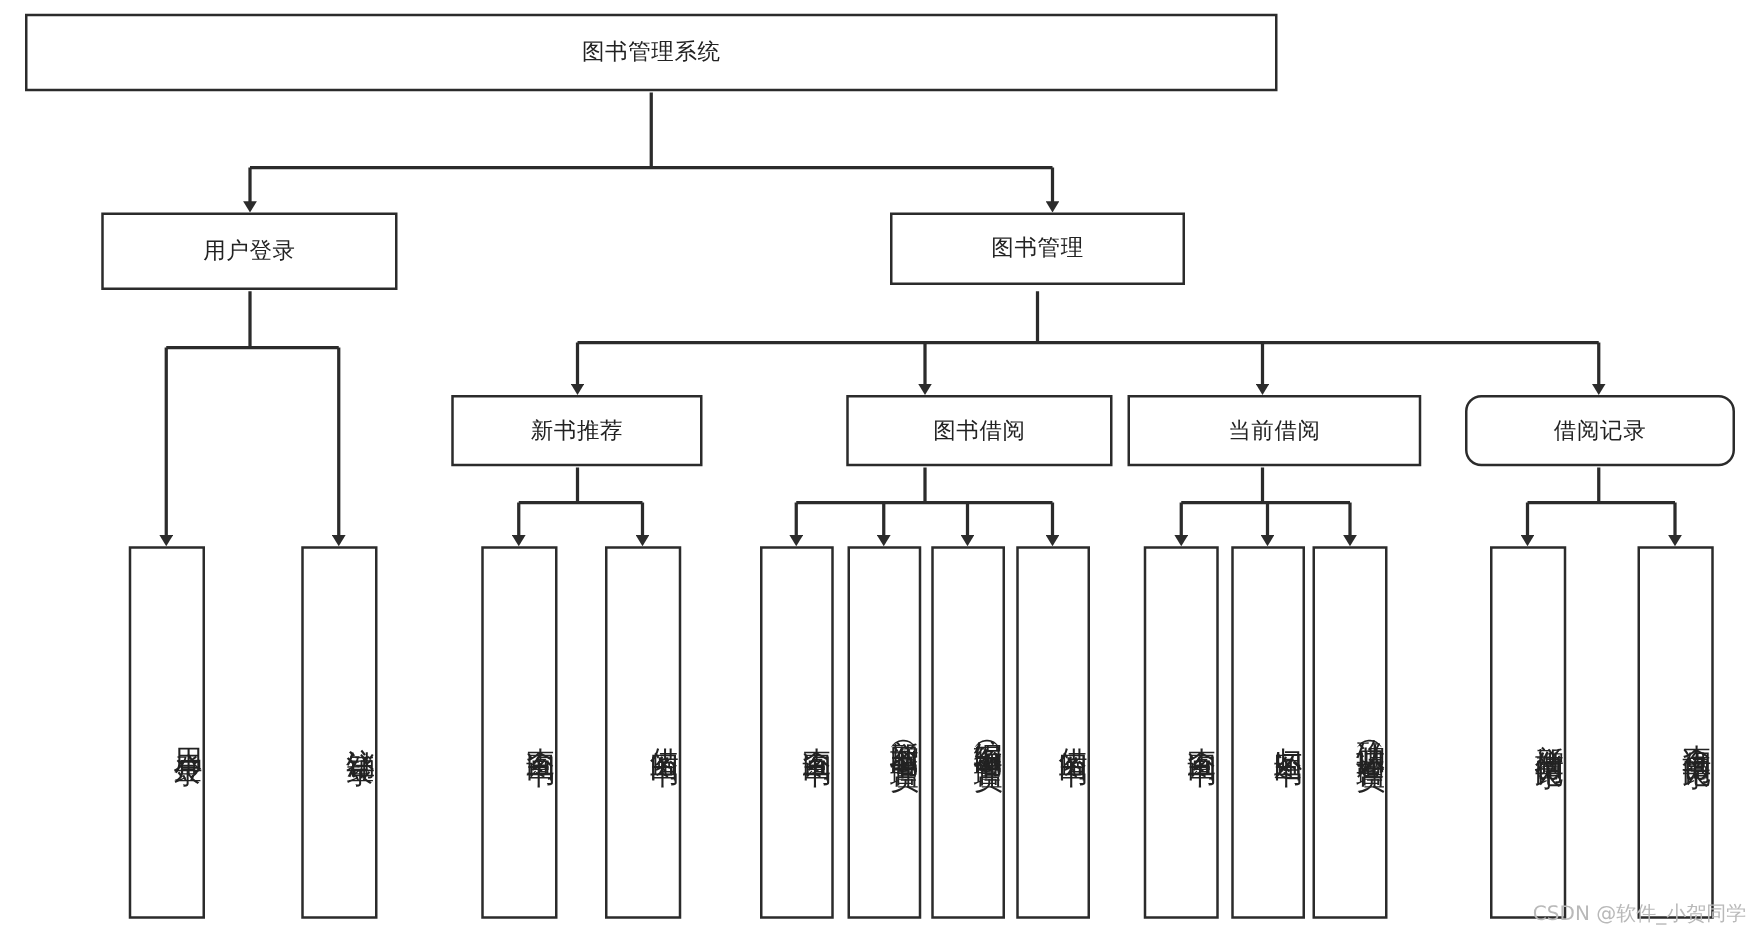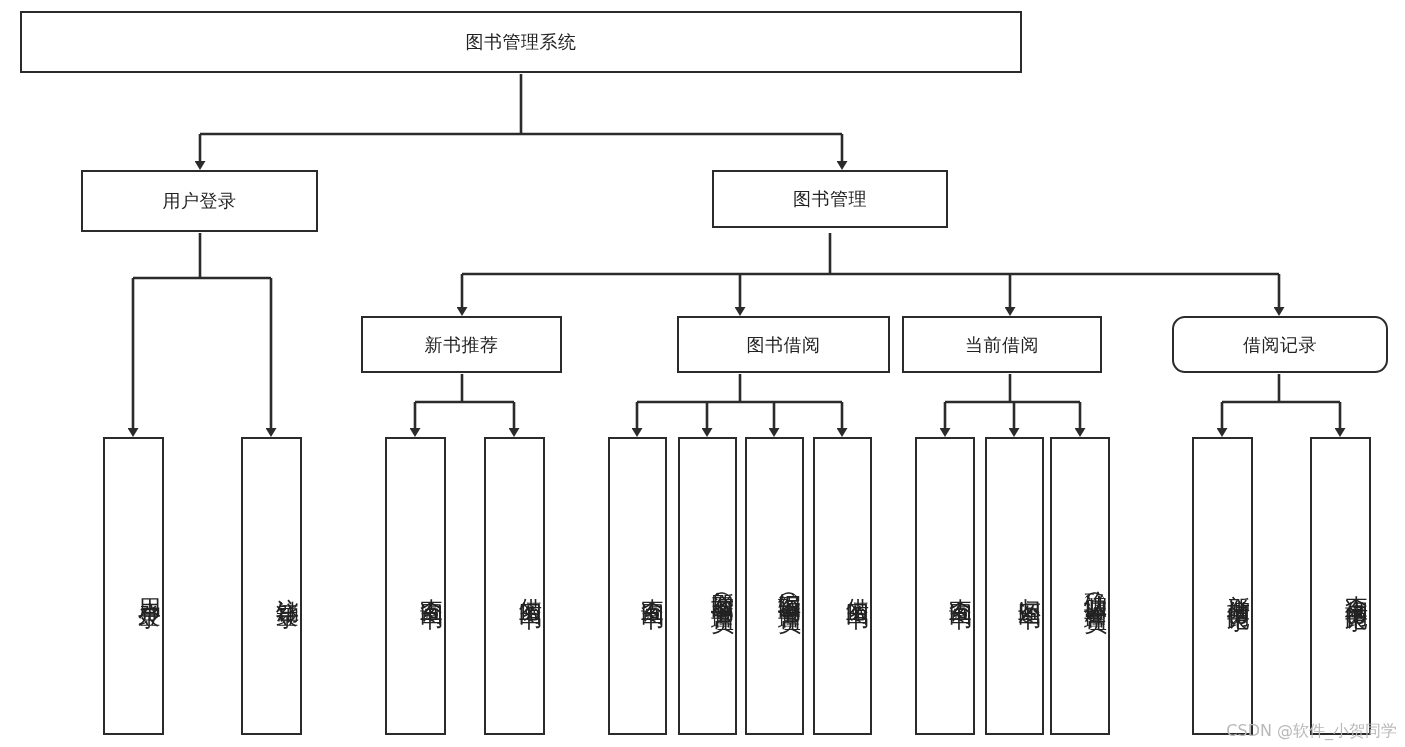--- a/index.html
+++ b/index.html
@@ -133,21 +133,21 @@
   <div class="node node-h" style="left:712px; top:170px; width:236px; height:58px;">
     <span>图书管理</span>
   </div>
 
   <div class="node node-h" style="left:361px; top:316px; width:201px; height:57px;">
     <span>新书推荐</span>
   </div>
   <div class="node node-h" style="left:633px; top:316px; width:213px; height:57px;margin-left:44px;">
     <span>图书借阅</span>
   </div>
-  <div class="node node-h" style="left:902px; top:316px; width:200px; height:57px;">
+  <div class="node node-h" style="left:902px; top:316px; width:235px; height:57px;">
     <span>当前借阅</span>
   </div>
   <div class="node node-h" style="left:1172px; top:316px; width:216px; height:57px;border-radius:13px;">
     <span>借阅记录</span>
   </div>
 
   <div class="node node-v" style="left:103px; top:437px; width:61px; height:298px;">
     <span>用户登录</span>
   </div>
   <div class="node node-v" style="left:241px; top:437px; width:61px; height:298px;">

